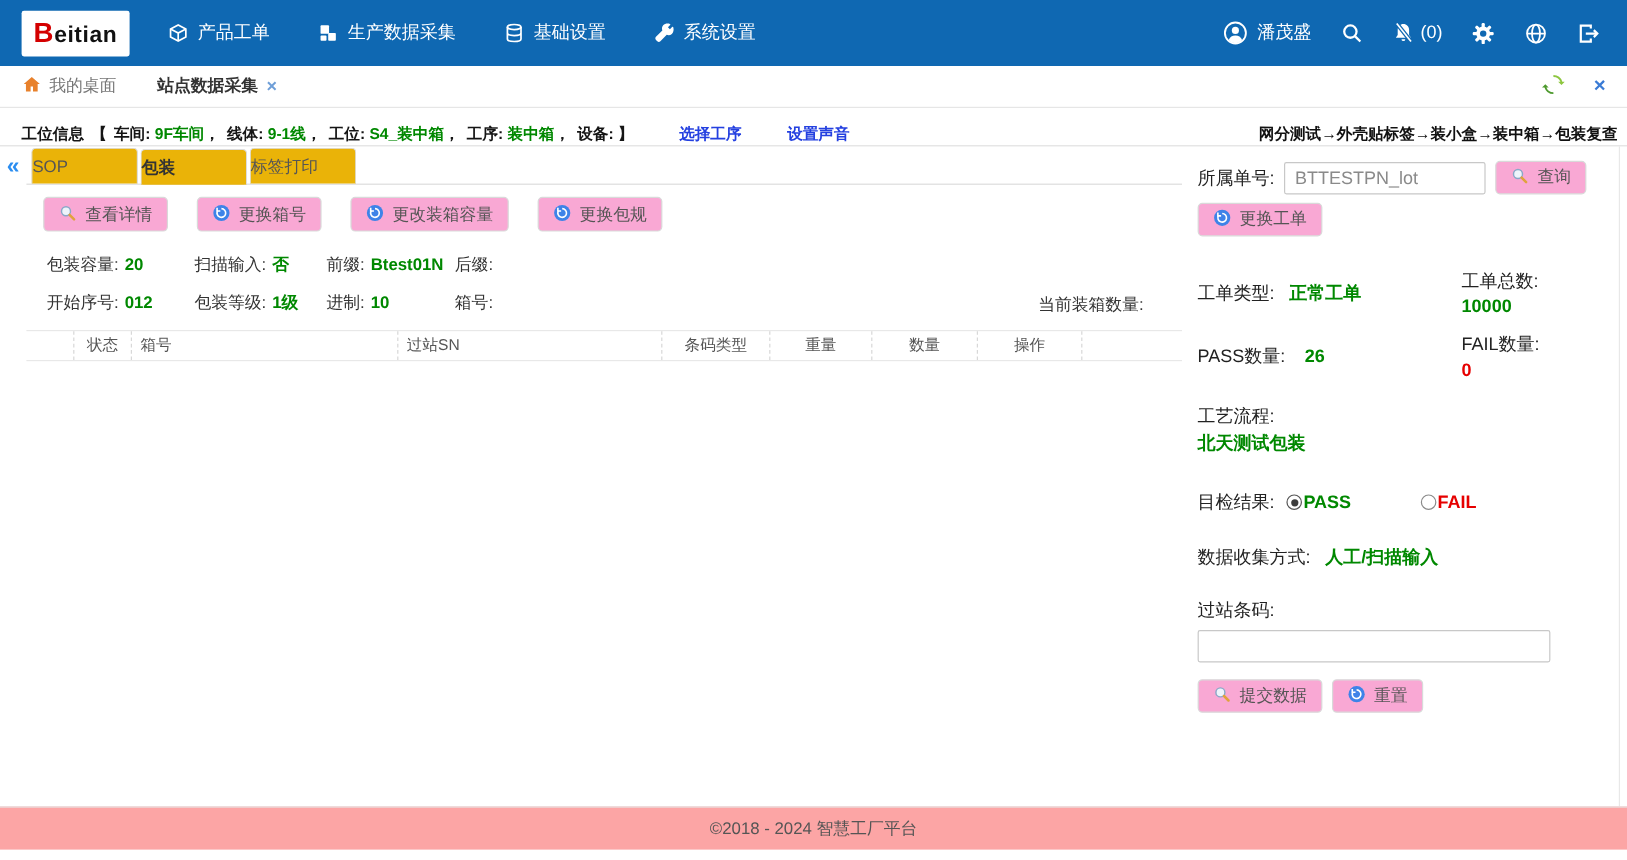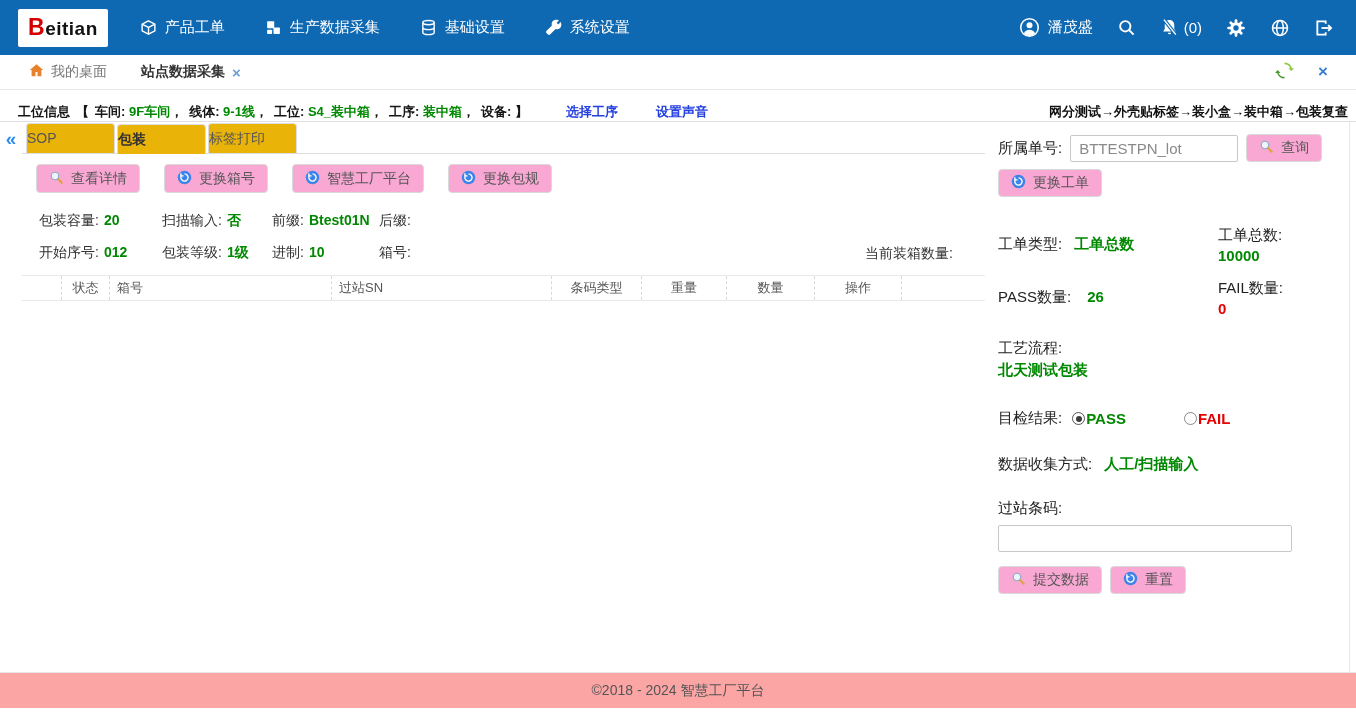--- a/index.html
+++ b/index.html
@@ -12,21 +12,21 @@
   .logo { background:#fff; margin-left:18px; padding:5px 10px 6px 10px; font-weight:bold; font-size:19px; color:#111; border-radius:2px; letter-spacing:.5px; }
   .logo .b { color:#d40000; font-size:23px; }
   .menu { display:flex; margin-left:32px; gap:40px; font-size:15px; }
   .menu-item { display:flex; align-items:center; gap:8px; cursor:pointer; white-space:nowrap; }
   .topnav-right { margin-left:auto; display:flex; align-items:center; gap:24px; margin-right:22px; font-size:15px; }
   .user-chip { display:flex; align-items:center; gap:8px; }
   .bell-wrap { display:flex; align-items:center; gap:5px; }
   .nav-ic { display:inline-flex; }
 
   
-  .tabbar { height:35px; display:flex; align-items:center; padding:0 28px; border-bottom:1px solid #e6e6e6; font-size:14px; }
+  .tabbar { height:35px; display:flex; align-items:center; padding:0 18px; border-bottom:1px solid #e6e6e6; font-size:14px; }
   .home-item { display:flex; align-items:center; gap:6px; color:#777; }
   .ws-tab { margin-left:34px; display:flex; align-items:center; gap:7px; font-weight:bold; color:#333; }
   .ws-close { color:#6f9fd8; font-weight:bold; font-size:15px; cursor:pointer; }
   .tabbar-right { margin-left:auto; display:flex; align-items:center; gap:24px; }
   .tabbar-x { color:#3a7bd5; font-weight:bold; font-size:17px; cursor:pointer; }
 
   
   .stationbar { height:32px; display:flex; align-items:flex-end; padding:0 8px 0 18px; border-bottom:1px solid #e0e0e0; font-size:13px; font-weight:bold; color:#151515; white-space:nowrap; }
   .stationbar .val { color:#008800; }
   .stationbar .sep { margin-right:6px; }
@@ -243,21 +243,21 @@
                 <path d="M5.2 4.2v3.6h3.6" fill="none" stroke="#fff" stroke-width="1.8"></path>
               </svg></span>
           <span>更换箱号</span>
         </button>
         <button class="btn">
           <span><svg width="15" height="15" viewBox="0 0 20 20">
                 <circle cx="10" cy="10" r="9" fill="#3e83e8"></circle>
                 <path d="M10 5.2a4.8 4.8 0 1 1-4.2 2.4" stroke="#fff" stroke-width="1.8" fill="none"></path>
                 <path d="M5.2 4.2v3.6h3.6" fill="none" stroke="#fff" stroke-width="1.8"></path>
               </svg></span>
-          <span>智慧工厂平台</span>
+          <span>更改装箱容量</span>
         </button>
         <button class="btn">
           <span><svg width="15" height="15" viewBox="0 0 20 20">
                 <circle cx="10" cy="10" r="9" fill="#3e83e8"></circle>
                 <path d="M10 5.2a4.8 4.8 0 1 1-4.2 2.4" stroke="#fff" stroke-width="1.8" fill="none"></path>
                 <path d="M5.2 4.2v3.6h3.6" fill="none" stroke="#fff" stroke-width="1.8"></path>
               </svg></span>
           <span>更换包规</span>
         </button>
       </div>
@@ -310,21 +310,21 @@
                 <circle cx="10" cy="10" r="9" fill="#3e83e8"></circle>
                 <path d="M10 5.2a4.8 4.8 0 1 1-4.2 2.4" stroke="#fff" stroke-width="1.8" fill="none"></path>
                 <path d="M5.2 4.2v3.6h3.6" fill="none" stroke="#fff" stroke-width="1.8"></path>
               </svg></span>
           <span>更换工单</span>
         </button>
       </div>
 
       <div class="two-col">
         <span>工单类型:</span>
-        <span class="green" style="margin-left:8px;">工单总数</span>
+        <span class="green" style="margin-left:8px;">正常工单</span>
         <div class="col-right">
           <div>工单总数:</div>
           <div class="green">10000</div>
         </div>
       </div>
 
 
       <div class="two-col" style="margin-top:34px;">
         <span>PASS数量:</span>
         <span class="green" style="margin-left:12px;">26</span>

